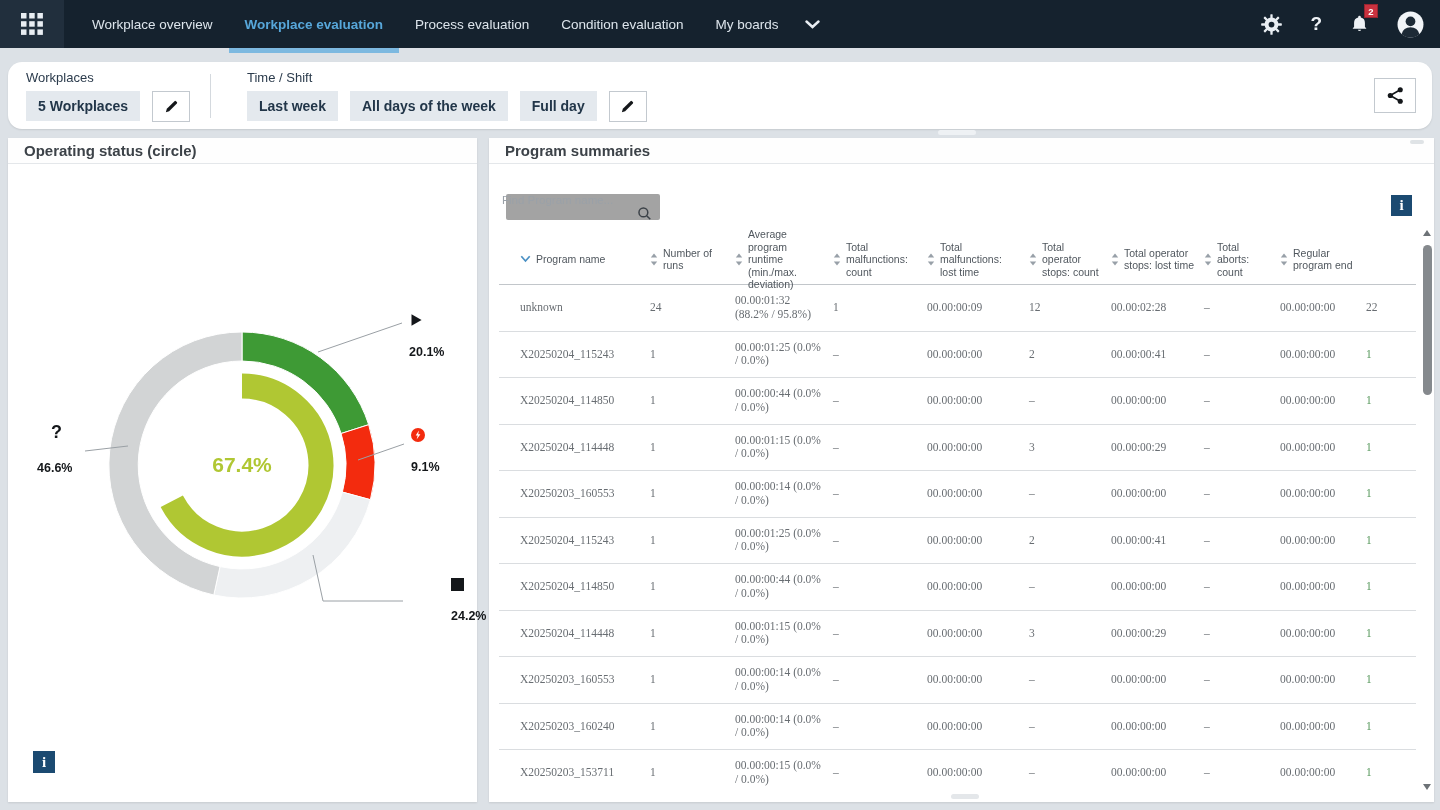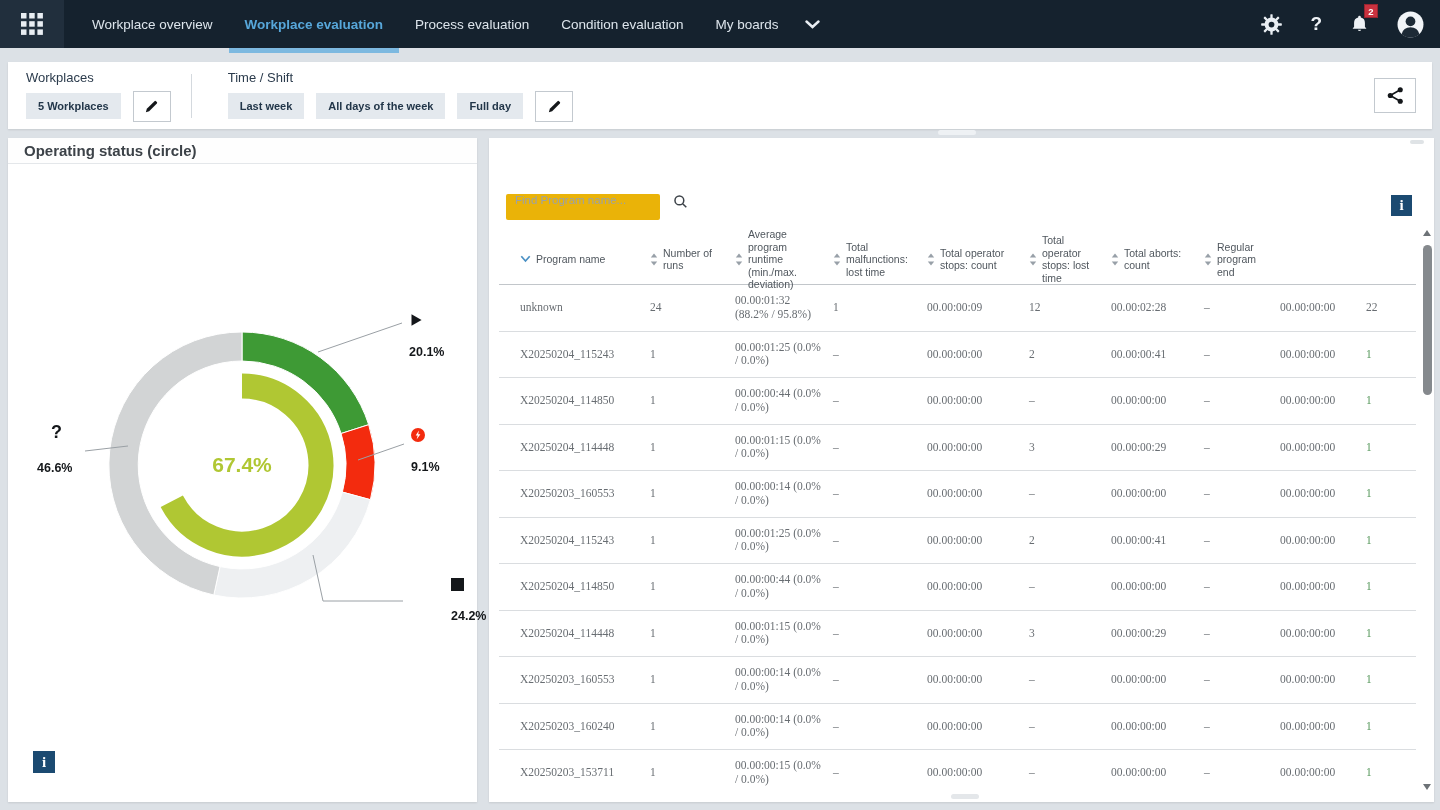--- a/index.html
+++ b/index.html
@@ -13,25 +13,25 @@
   .nav-item { position:relative; display:flex; align-items:center; padding:15px 16px; color:#dde5ec; font-size:13.5px; cursor:pointer; white-space:nowrap; }
   .nav-item.active { color:#57a7da; font-weight:bold; }
   .nav-item.active::after { content:""; position:absolute; left:0; right:0; bottom:-5px; height:5px; background:#7db9e0; }
   .nav-chevron { display:flex; align-items:center; padding:0 10px; cursor:pointer; }
   .nav-right { margin-left:auto; display:flex; align-items:center; gap:27px; padding-right:16px; }
   .nav-icon { position:relative; cursor:pointer; display:flex; align-items:center; justify-content:center; }
   .help-glyph { color:#eef2f6; font-size:19px; font-weight:bold; }
   .badge { position:absolute; top:-9px; right:-8px; min-width:14px; height:14px; background:#c9323f; border:1px solid #972430; color:#fff; font-size:9.5px; font-weight:bold; display:flex; align-items:center; justify-content:center; padding:0 2px; }
 
   
-  .filterbar { position:absolute; left:8px; top:62px; width:1424px; height:67px; background:#ffffff; box-shadow:0 1px 2px rgba(0,0,0,.10); display:flex; align-items:center; }
+  .filterbar { position:absolute; left:8px; top:62px; width:1424px; height:67px; background:#ffffff; box-shadow:0 1px 2px rgba(0,0,0,.10); display:flex; align-items:center;border-radius:14px; }
   .fgroup { display:flex; flex-direction:column; gap:6px; padding-left:18px; }
   .flabel { font-size:13px; color:#2b3b4c; }
   .frow { display:flex; align-items:center; gap:12px; }
-  .chip { background:#e4e9ee; color:#223649; font-size:11px; font-weight:bold; padding:7px 12px; cursor:default; white-space:nowrap; }
+  .chip { background:#e4e9ee; color:#223649; font-size:14px; font-weight:bold; padding:7px 12px; cursor:default; white-space:nowrap; }
   .edit-btn { width:38px; height:31px; background:#fff; border:1px solid #c3c9cf; display:flex; align-items:center; justify-content:center; cursor:pointer; }
   .fdivider { width:1px; height:44px; background:#d4d9de; margin:0 18px 0 20px; }
   .share-btn { margin-left:auto; margin-right:16px; width:42px; height:35px; background:#fff; border:1px solid #c3c9cf; display:flex; align-items:center; justify-content:center; cursor:pointer; }
   .resize-handle-top { position:absolute; left:938px; top:130px; width:38px; height:5px; border-radius:3px; background:#eef1f4; }
 
   
   .panel { position:absolute; top:138px; height:664px; background:#fff; box-shadow:0 1px 2px rgba(0,0,0,.10); }
   .panel-left { left:8px; width:469px; }
   .panel-right { left:489px; width:945px; }
   .panel-header { height:26px; border-bottom:1px solid #e4e7ea; display:flex; align-items:center; padding-left:16px; background:#fefefe; }
@@ -41,21 +41,21 @@
   .chart-svg { position:absolute; left:0; top:34px; }
   .callout { position:absolute; display:flex; flex-direction:column; gap:18px; }
   .callout .pct { font-size:12.5px; font-weight:bold; color:#14171a; }
   .q-glyph { font-size:18px; font-weight:bold; color:#14171a; margin-left:14px; }
   .sq-glyph { width:13px; height:13px; background:#14171a; }
   .info-btn { position:absolute; width:22px; height:22px; background:#1b4a71; color:#fff; display:flex; align-items:center; justify-content:center; font-family:"Liberation Serif", serif; font-weight:bold; font-size:15px; cursor:pointer; }
   .info-left { left:25px; top:613px; }
   .info-right { right:22px; top:57px; width:21px; height:21px; }
 
   
-  .search-box { position:absolute; left:17px; top:56px; width:154px; height:26px; background:#eab308; border-radius:2px; display:flex; align-items:flex-start; }
+  .search-box { position:absolute; left:17px; top:56px; width:154px; height:26px; background:#a3a3a3; border-radius:2px; display:flex; align-items:flex-end;flex-direction:column; }
   .search-box input { flex:1; border:none; outline:none; background:transparent; font-size:11.5px; color:#3c4248; padding:0 4px 0 9px; font-family:"Liberation Sans", sans-serif; }
   .search-box input::placeholder { color:#9aa1a8; }
   .search-icon { padding-right:8px; display:flex; cursor:pointer; }
 
   .ptable { position:absolute; left:10px; top:90px; width:917px; bottom:8px; overflow:hidden; }
   .tgrid { display:grid; grid-template-columns:130px 85px 98px 94px 102px 82px 93px 76px 86px 50px; padding-left:21px; }
   .thead { height:57px; border-bottom:1px solid #c2c6ca; }
   .th { display:flex; align-items:center; gap:5px; font-size:10.5px; line-height:12.5px; color:#50575e; padding-right:8px; cursor:pointer; }
   .th .icn { flex:0 0 auto; display:flex; }
   .tr { height:46.5px; border-bottom:1px solid #dadde0;font-family:Liberation Serif, serif; }
@@ -214,20 +214,23 @@
       <span class="pct">24.2%</span>
     </div>
     <div class="callout" style="left:29px; top:284px;">
       <span class="q-glyph">?</span>
       <span class="pct">46.6%</span>
     </div>
     <div class="info-btn info-left">i</div>
   </div>
 
   <div class="panel panel-right">
+    <div class="panel-header">
+      <span class="panel-title">Program summaries</span>
+    </div>
     <div class="corner-dot"></div>
     <div class="search-box">
       <input type="text" placeholder="Find Program name..." style="">
       <span class="search-icon">
         <svg viewBox="0 0 16 16" width="15" height="15">
           <circle cx="6.8" cy="6.8" r="4.7" fill="none" stroke="#3c4248" stroke-width="1.6"></circle>
           <path d="M10.3 10.3 L14.2 14.2" stroke="#3c4248" stroke-width="1.6"></path>
         </svg>
       </span>
     </div>
@@ -261,20 +264,29 @@
             </span>
             <span>Average program runtime (min./max. deviation)</span>
           </div>
           <div class="th">
             <span class="icn">
               <svg width="8" height="13" viewBox="0 0 8 13">
                 <path d="M4 0.5 L7.2 4.4 H0.8 Z" fill="#98a0a8"></path>
                 <path d="M4 12.5 L0.8 8.6 H7.2 Z" fill="#98a0a8"></path>
               </svg>
             </span>
+            <span>Total malfunctions: count</span>
+          </div>
+          <div class="th">
+            <span class="icn">
+              <svg width="8" height="13" viewBox="0 0 8 13">
+                <path d="M4 0.5 L7.2 4.4 H0.8 Z" fill="#98a0a8"></path>
+                <path d="M4 12.5 L0.8 8.6 H7.2 Z" fill="#98a0a8"></path>
+              </svg>
+            </span>
             <span>Total malfunctions: lost time</span>
           </div>
           <div class="th">
             <span class="icn">
               <svg width="8" height="13" viewBox="0 0 8 13">
                 <path d="M4 0.5 L7.2 4.4 H0.8 Z" fill="#98a0a8"></path>
                 <path d="M4 12.5 L0.8 8.6 H7.2 Z" fill="#98a0a8"></path>
               </svg>
             </span>
             <span>Total operator stops: count</span>

